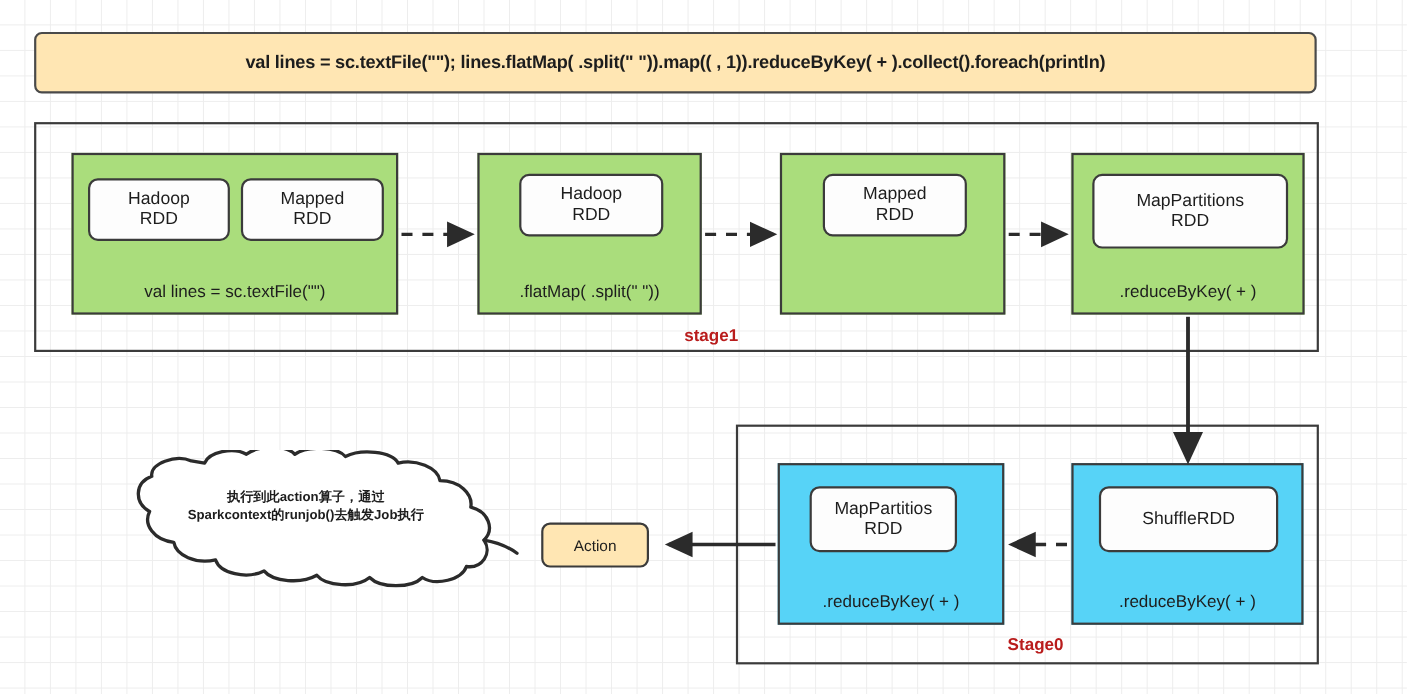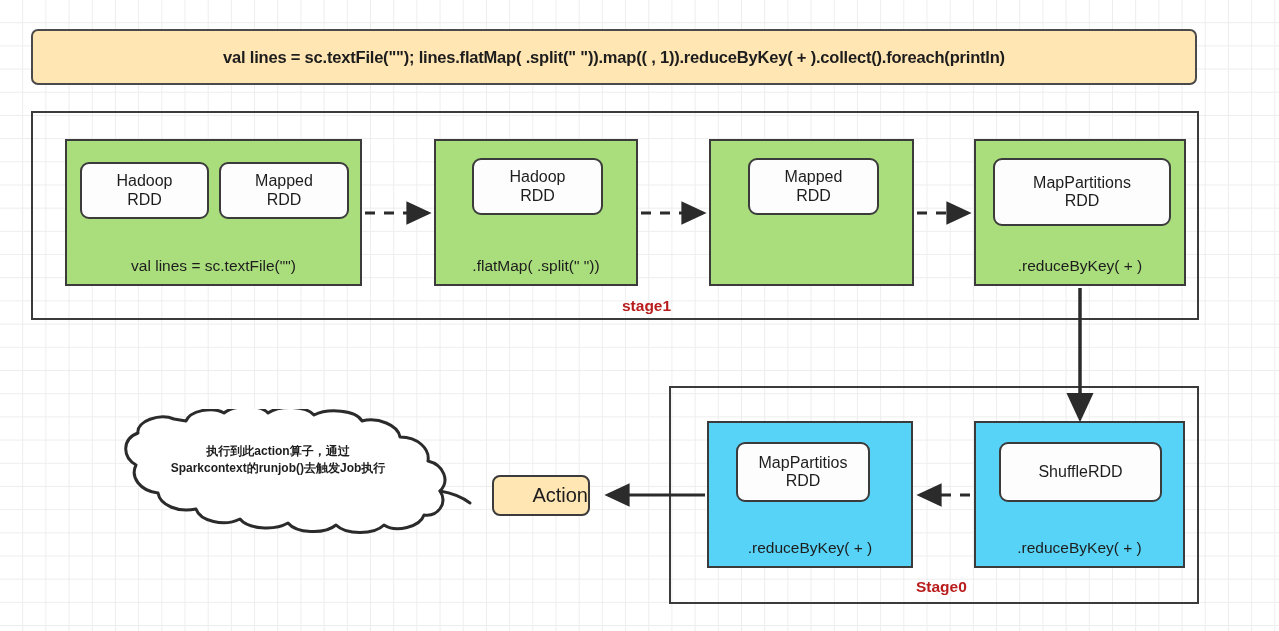--- a/index.html
+++ b/index.html
@@ -129,22 +129,22 @@
     left: 492px;
     top: 475px;
     width: 98px;
     height: 41px;
     background: #ffe6b3;
     border: 2.5px solid #3b3b3b;
     border-radius: 8px;
     box-sizing: border-box;
     display: flex;
     align-items: center;
-    justify-content: flex-end;
-    font-size: 20px;
+    justify-content: center;
+    font-size: 14px;
     color: #1d1d1d;
   }
 
   
   #cloud-callout {
     position: absolute;
     left: 78px;
     top: 409px;
     width: 400px;
     height: 125px;

